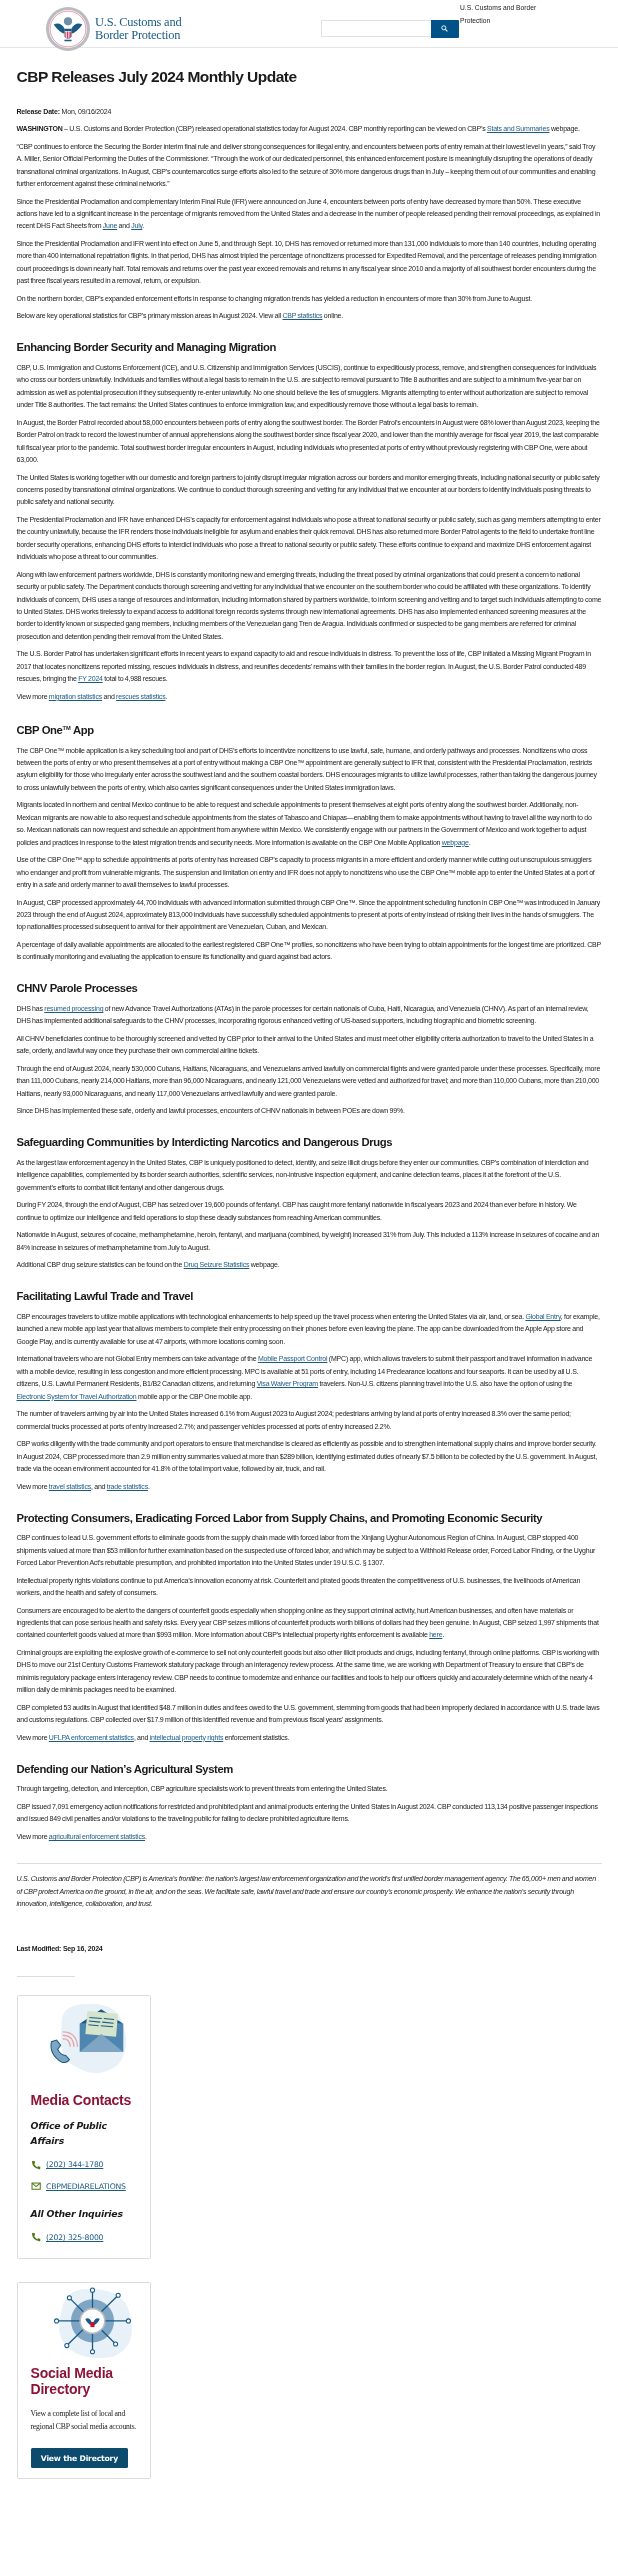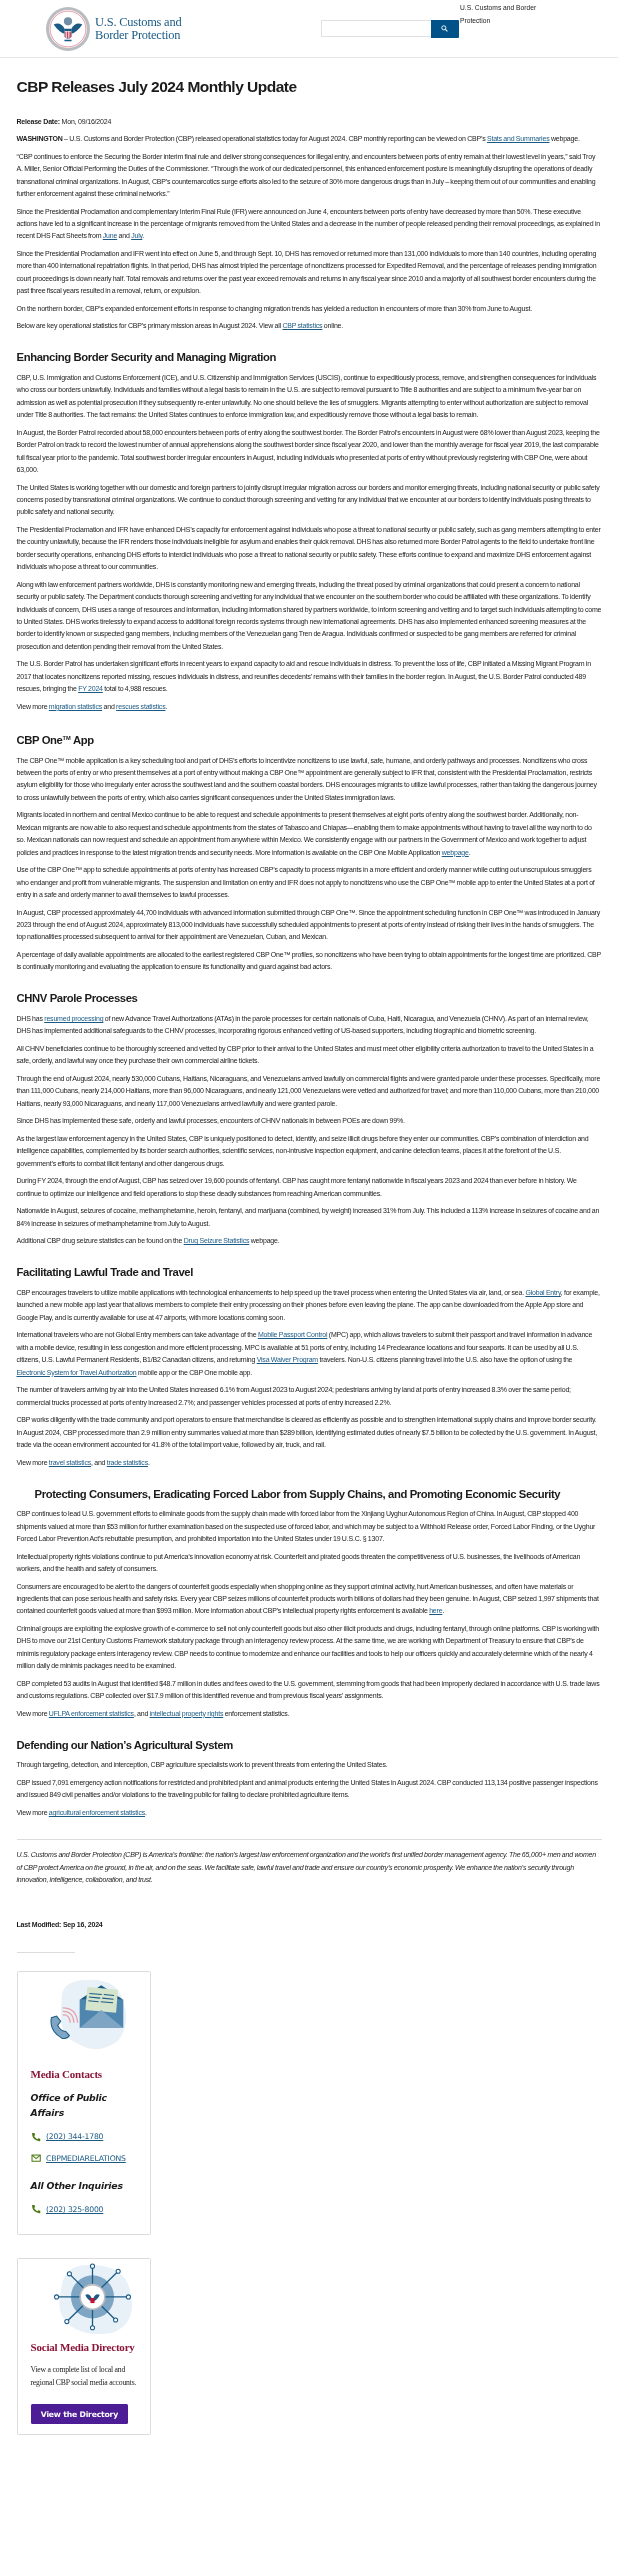--- a/index.html
+++ b/index.html
@@ -6,21 +6,21 @@
   html, body { background: #ffffff; }
   body {
     width: 618px;
     font-family: "Liberation Sans", sans-serif;
     color: #1b1b1b;
   }
   a { color: #1a5a84; text-decoration: underline; text-align: center; }
 
   
   .site-header {
-    height: 58px;
+    height: 48px;
     border-bottom: 0.5px solid #e6e6e6;
     position: relative;
   }
   .logo {
     position: absolute; left: 45px; top: 6.2px;
     display: flex; align-items: center;
   }
   .seal { width: 46px; height: 46px; }
   .logo-text {
     margin-left: 4.1px;
@@ -78,21 +78,21 @@
     color: #1b1b1b;
   }
   p.body b { font-weight: bold; }
   h2.section {
     font-size: 11.3px; font-weight: bold;
     letter-spacing: -0.4px;
     line-height: 18.5px;
     margin-top: 15.5px;
     margin-bottom: 1px;
   }
-  h2.section.twoline { line-height: 18.5px; margin-left: 18px; }
+  h2.section.twoline { line-height: 18.5px; }
   sup.tm { font-size: 5.7px; vertical-align: 4.1px; letter-spacing: 0; }
 
   hr.divider {
     border: none; border-top: 0.5px solid #dcdcdc;
     margin-top: 19.6px;
   }
   p.boilerplate {
     margin-top: 9.3px;
     font-size: 7px; line-height: 12.4px;
     font-style: italic;
@@ -117,23 +117,23 @@
     border-radius: 1.5px;
     padding: 0 0 10.3px 13px;
     background: #fff;
   }
   .card.media { margin-top: 18.5px; height: 264px; }
   .card.social { margin-top: 23px; }
   .card-illus { width: 103px; height: 77px; margin-left: 10.3px; margin-top: 1.5px; }
   .card-title {
     color: #8b1538;
     font-weight: bold;
-    font-size: 11px;
+    font-size: 14px;
     margin-top: 15.5px;
-    font-family: Liberation Serif, serif;
+    font-family: Liberation Sans, sans-serif;
     letter-spacing: -0.2px;
   }
   .card h3 {
     font-family: "DejaVu Sans", sans-serif;
     font-size: 9.3px; font-weight: bold;
     line-height: 15px;
     margin-top: 10.3px;
     width: 103px;
     letter-spacing: -0.2px;
     font-style: italic;
@@ -149,21 +149,21 @@
   .card p.desc {
     font-family: Liberation Serif, serif;
     font-size: 7.7px; line-height: 13px;
     margin-top: 10.3px;
     width: 111px;
     letter-spacing: -0.2px;
   }
   .btn-dir {
     display: inline-block;
     margin-top: 15.5px;
-    background: #4c1d95;
+    background: #0c4a6e;
     color: #fff;
     font-family: "DejaVu Sans", sans-serif;
     font-weight: bold;
     font-size: 7.7px;
     padding: 5.2px 10.3px;
     border-radius: 1.5px;
     border: none;
     letter-spacing: -0.2px;
   }
   .bottom-space { height: 31px; }
@@ -262,20 +262,21 @@
     <h2 class="section">CHNV Parole Processes</h2>
     <p class="body">
       <span>DHS has </span><a href="#">resumed processing</a><span> of new Advance Travel Authorizations (ATAs) in the parole processes for certain nationals of Cuba, Haiti, Nicaragua, and Venezuela (CHNV). As part of an internal review, DHS has implemented additional safeguards to the CHNV processes, incorporating rigorous enhanced vetting of US-based supporters, including biographic and biometric screening.</span>
     </p>
     <p class="body">All CHNV beneficiaries continue to be thoroughly screened and vetted by CBP prior to their arrival to the United States and must meet other eligibility criteria authorization to travel to the United States in a safe, orderly, and lawful way once they purchase their own commercial airline tickets.</p>
     <p class="body">Through the end of August 2024, nearly 530,000 Cubans, Haitians, Nicaraguans, and Venezuelans arrived lawfully on commercial flights and were granted parole under these processes. Specifically, more than 111,000 Cubans, nearly 214,000 Haitians, more than 96,000 Nicaraguans, and nearly 121,000 Venezuelans were vetted and authorized for travel; and more than 110,000 Cubans, more than 210,000 Haitians, nearly 93,000 Nicaraguans, and nearly 117,000 Venezuelans arrived lawfully and were granted parole.</p>
     <p class="body">Since DHS has implemented these safe, orderly and lawful processes, encounters of CHNV nationals in between POEs are down 99%.</p>
   </section>
 
   <section>
+    <h2 class="section">Safeguarding Communities by Interdicting Narcotics and Dangerous Drugs</h2>
     <p class="body">As the largest law enforcement agency in the United States, CBP is uniquely positioned to detect, identify, and seize illicit drugs before they enter our communities. CBP’s combination of interdiction and intelligence capabilities, complemented by its border search authorities, scientific services, non-intrusive inspection equipment, and canine detection teams, places it at the forefront of the U.S. government’s efforts to combat illicit fentanyl and other dangerous drugs.</p>
     <p class="body">During FY 2024, through the end of August, CBP has seized over 19,600 pounds of fentanyl. CBP has caught more fentanyl nationwide in fiscal years 2023 and 2024 than ever before in history. We continue to optimize our intelligence and field operations to stop these deadly substances from reaching American communities.</p>
     <p class="body">Nationwide in August, seizures of cocaine, methamphetamine, heroin, fentanyl, and marijuana (combined, by weight) increased 31% from July. This included a 113% increase in seizures of cocaine and an 84% increase in seizures of methamphetamine from July to August.</p>
     <p class="body">
       <span>Additional CBP drug seizure statistics can be found on the </span><a href="#">Drug Seizure Statistics</a><span> webpage.</span>
     </p>
   </section>
 
   <section>
     <h2 class="section">Facilitating Lawful Trade and Travel</h2>

